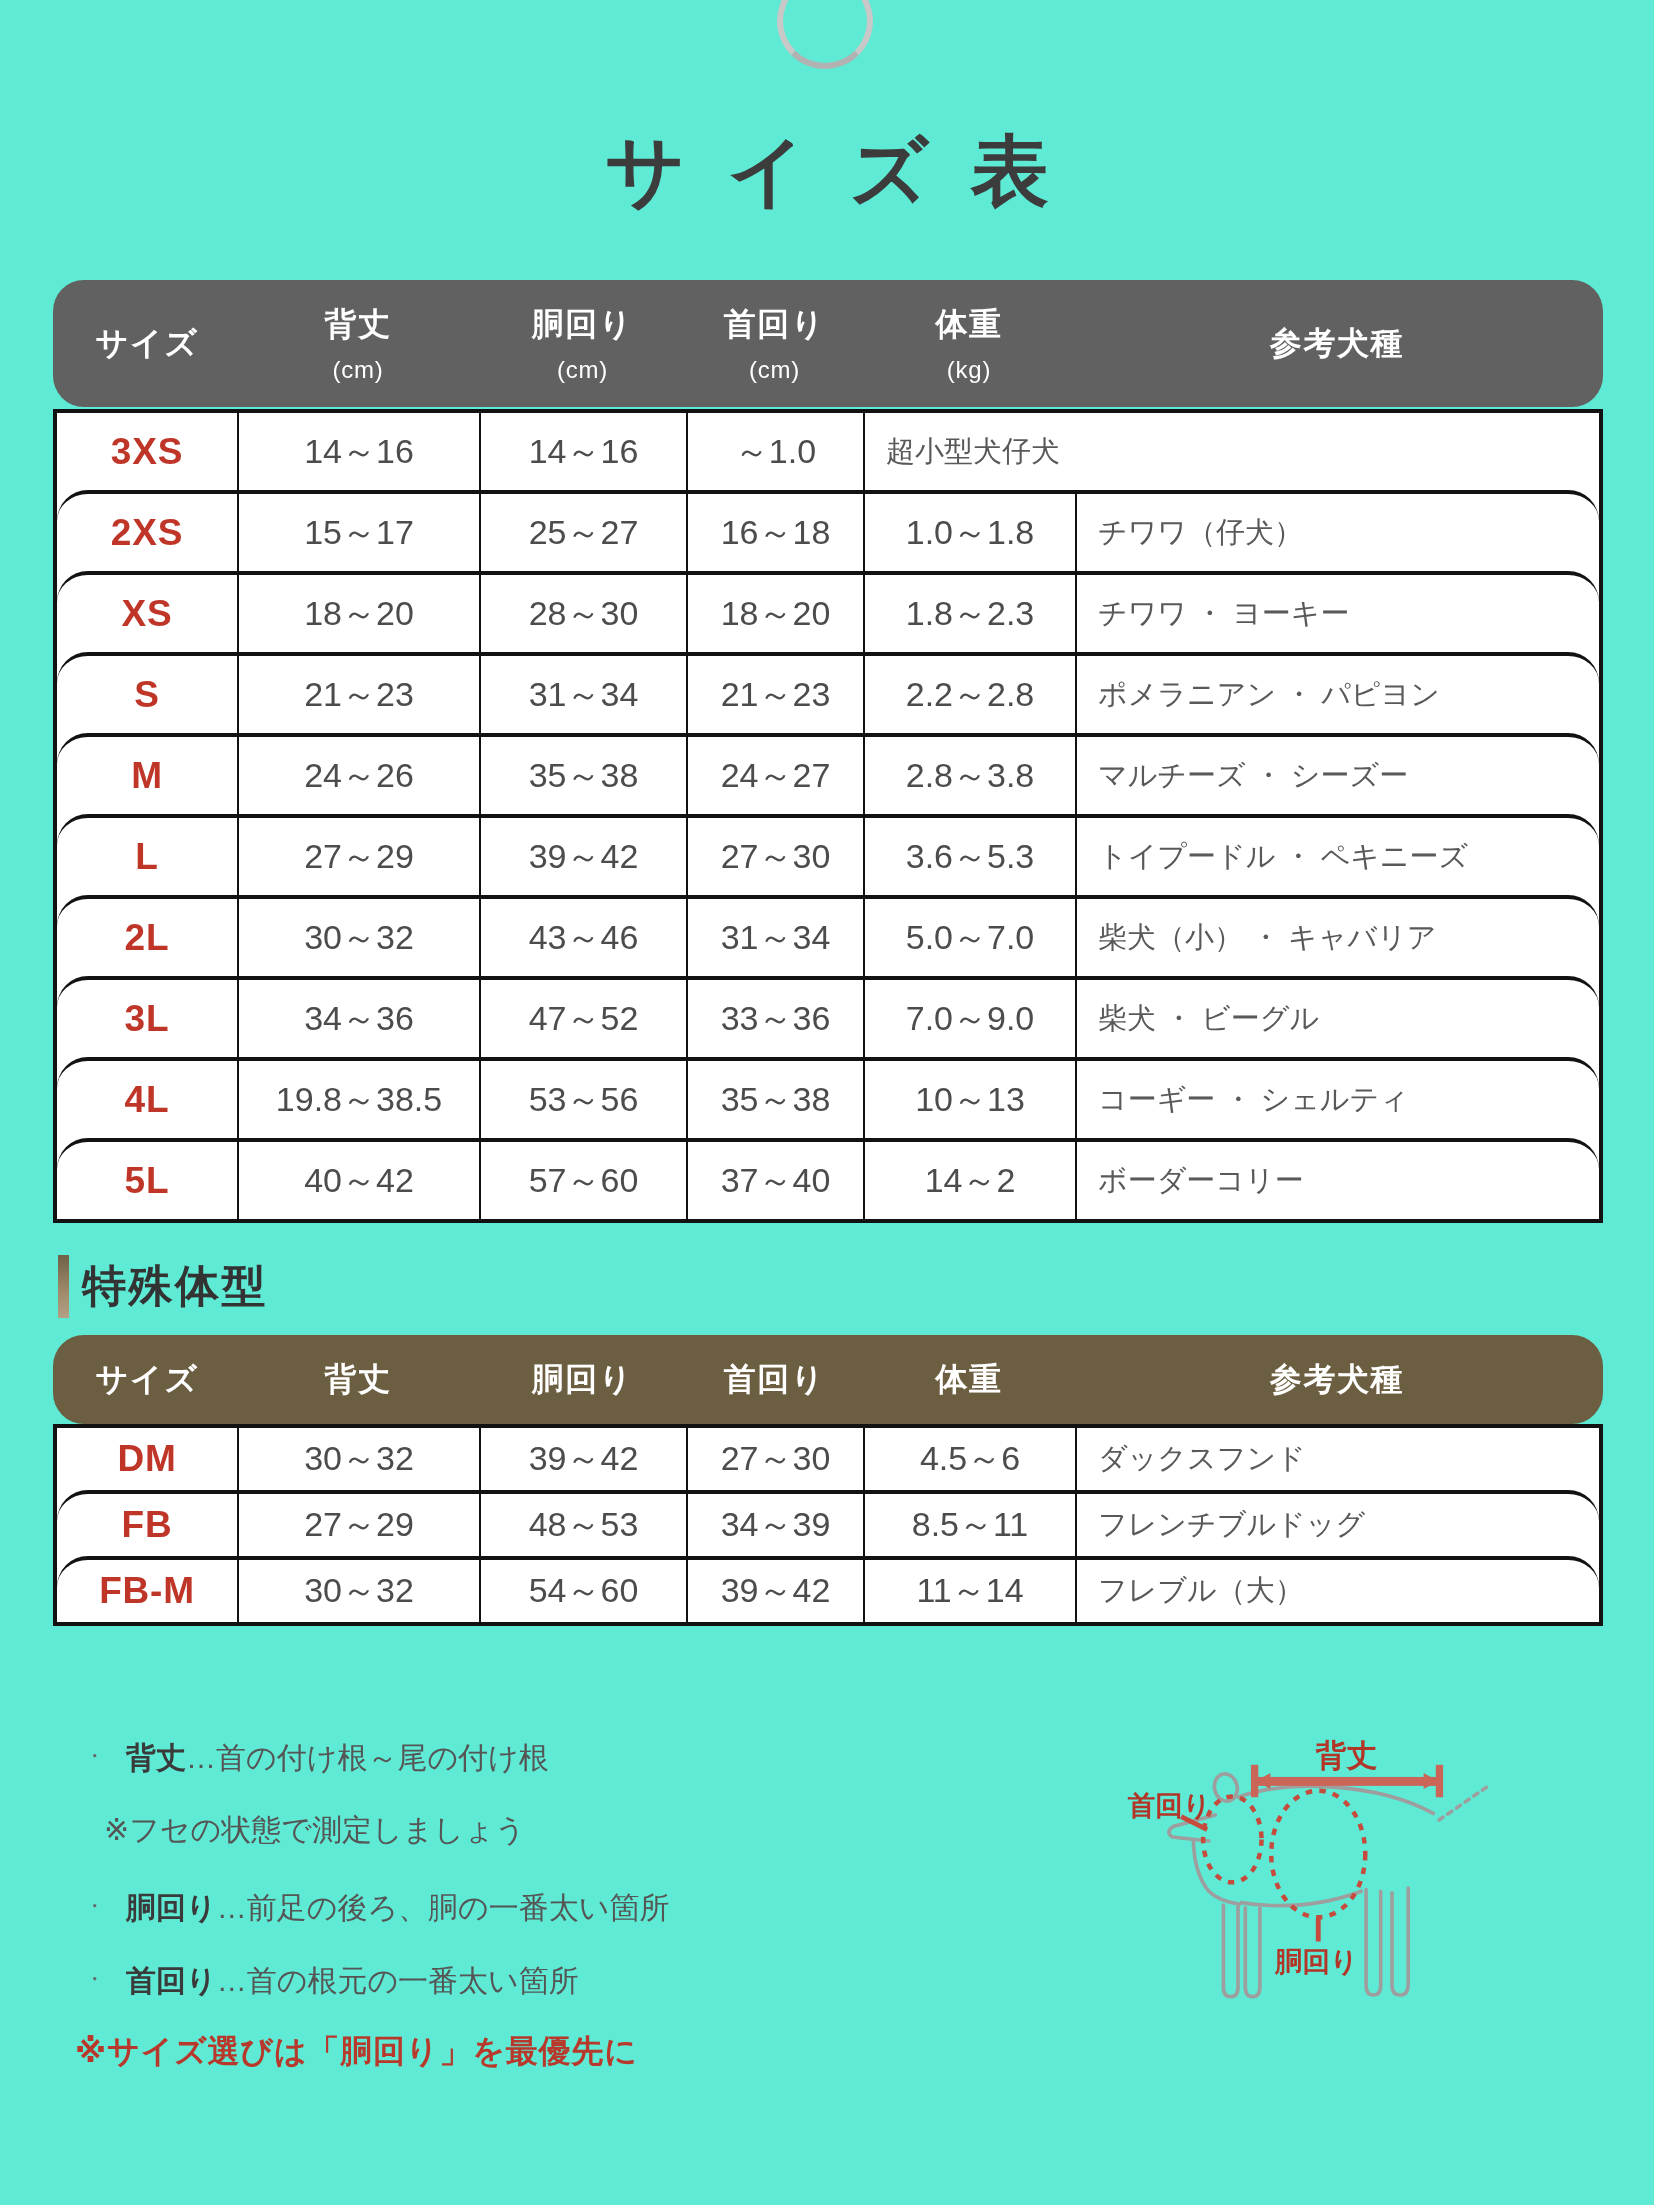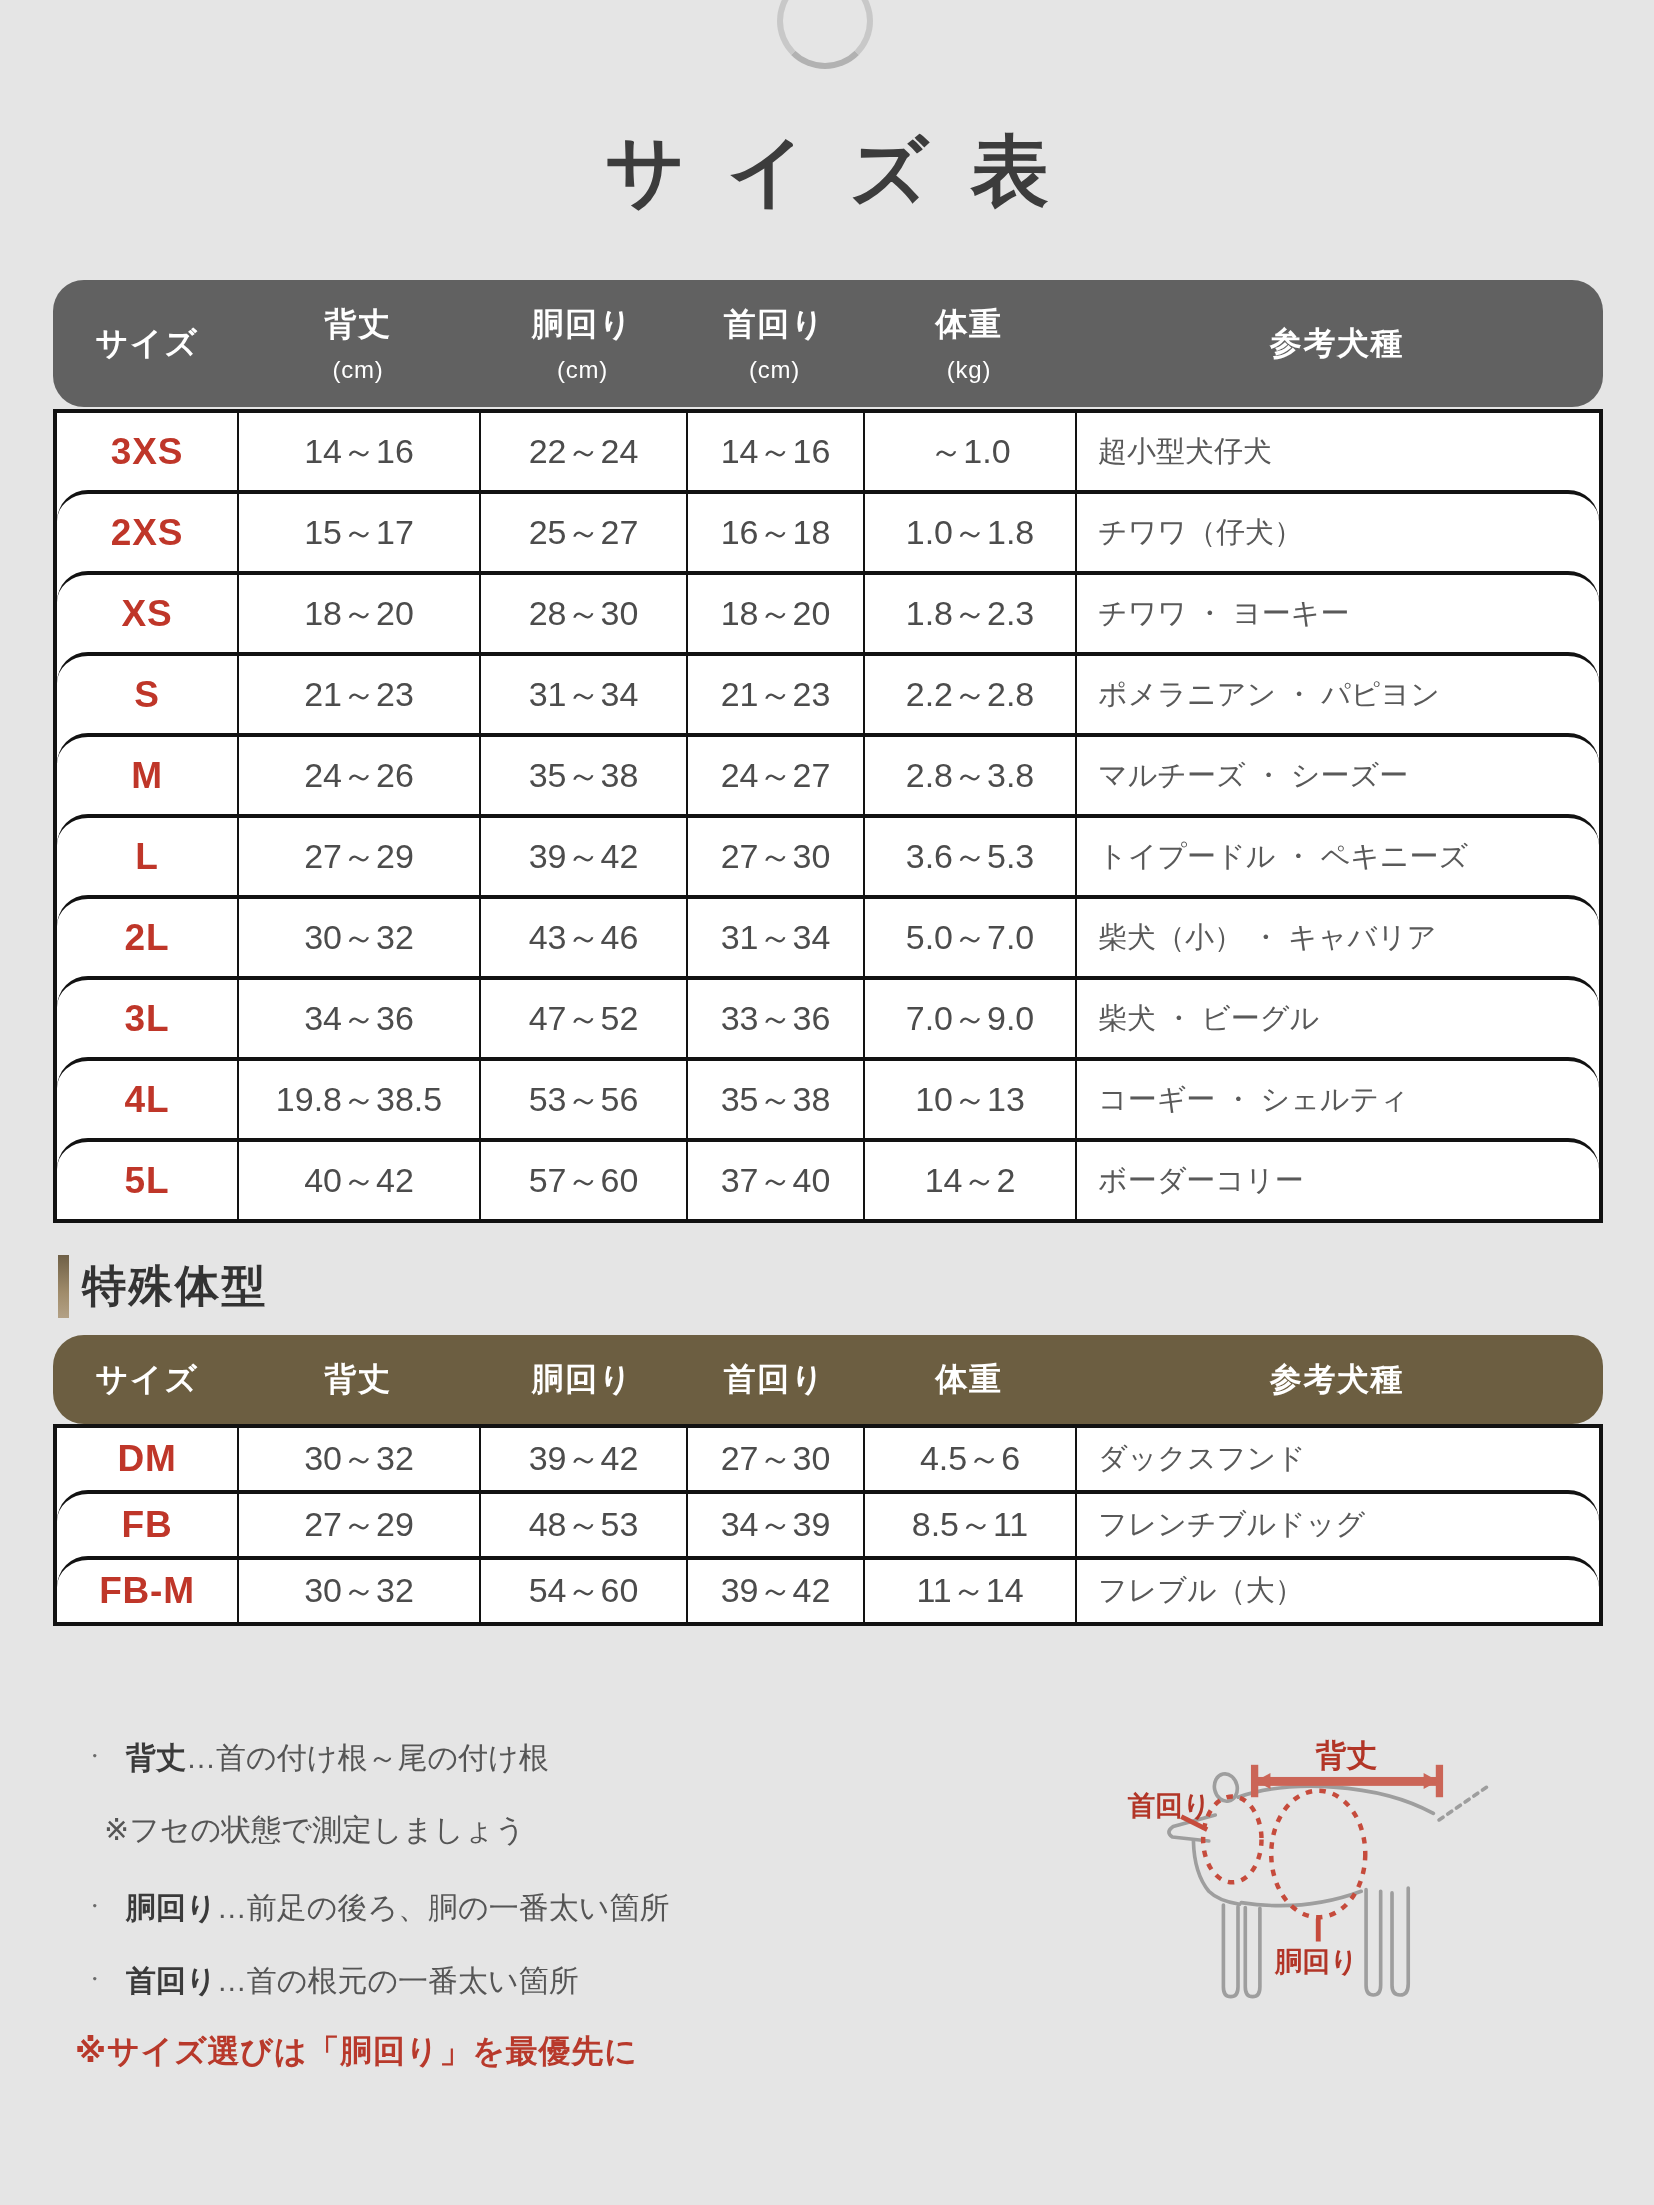--- a/index.html
+++ b/index.html
@@ -1,21 +1,21 @@
 <!DOCTYPE html>
 <html style="font-size:13px"><head>
 <meta charset="utf-8">
 <style>
   * { box-sizing: border-box; margin: 0; padding: 0; }
   html, body { background: #ffffff; }
   body {
     font-family: "Liberation Sans", "DejaVu Sans", sans-serif;
     width: 1654px; height: 2205px; position: relative; overflow: hidden;
   }
-  .canvas { position: absolute; inset: 0; background: #e5e5e5; }
+  .canvas { position: absolute; inset: 0; background: #5eead4; }
 
   
   .ring {
     position: absolute; left: 777px; top: -27px; width: 96px; height: 96px;
     border-radius: 50%; border: 6.5px solid #c8c8c8; border-bottom-color: #b2b2b2;
     background: transparent;
   }
 
   
   .page-title {
@@ -136,21 +136,20 @@
     <div class="th">
       <span class="lbl">参考犬種</span>
 
     </div>
   </div>
 
   <div class="tblwrap tbody t1-body">
     <div class="trow grid6">
       <div class="cell-size">3XS</div>
       <div class="cell-num">14～16</div>
-      <div class="cell-num">22～24</div>
       <div class="cell-num">14～16</div>
       <div class="cell-num">～1.0</div>
       <div class="cell-breed">超小型犬仔犬</div>
     </div>
     <div class="trow grid6">
       <div class="cell-size">2XS</div>
       <div class="cell-num">15～17</div>
       <div class="cell-num">25～27</div>
       <div class="cell-num">16～18</div>
       <div class="cell-num">1.0～1.8</div>

